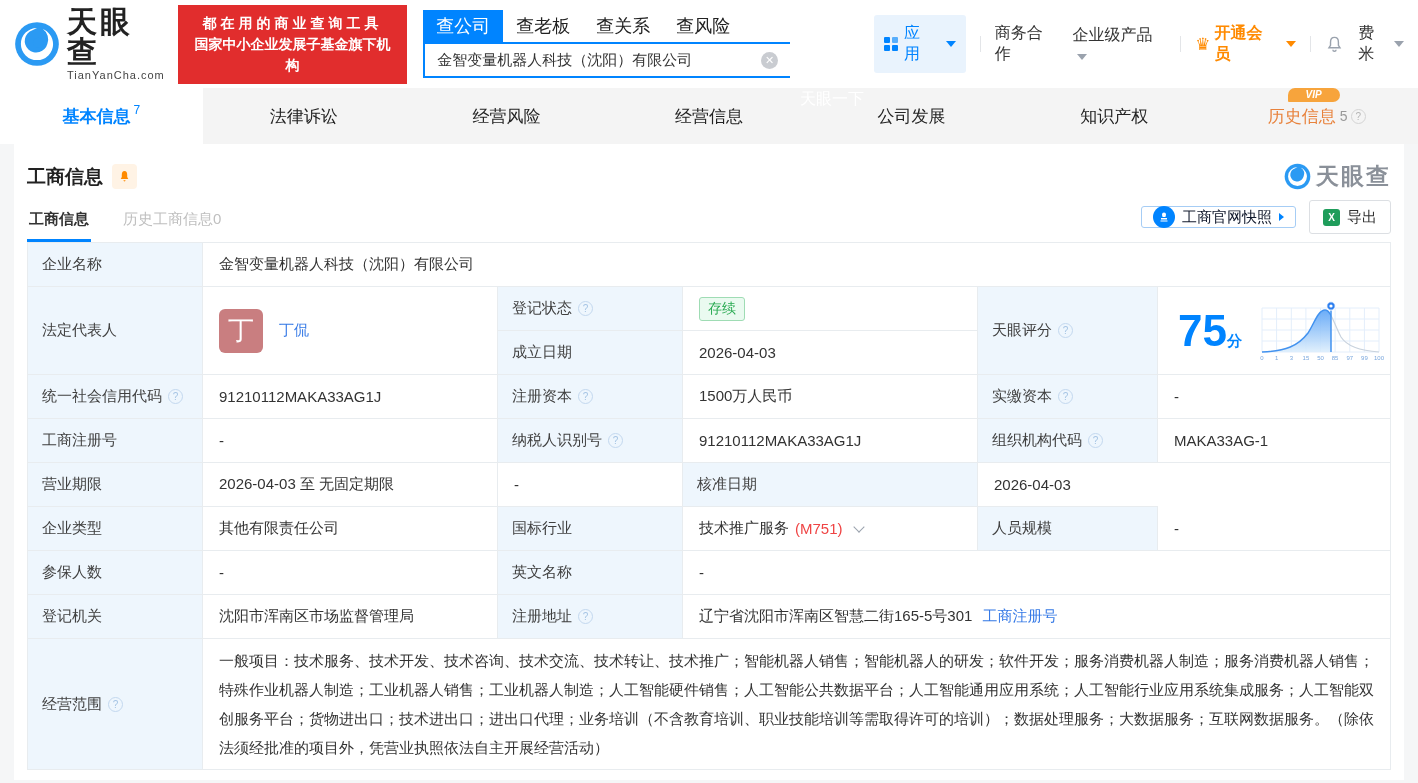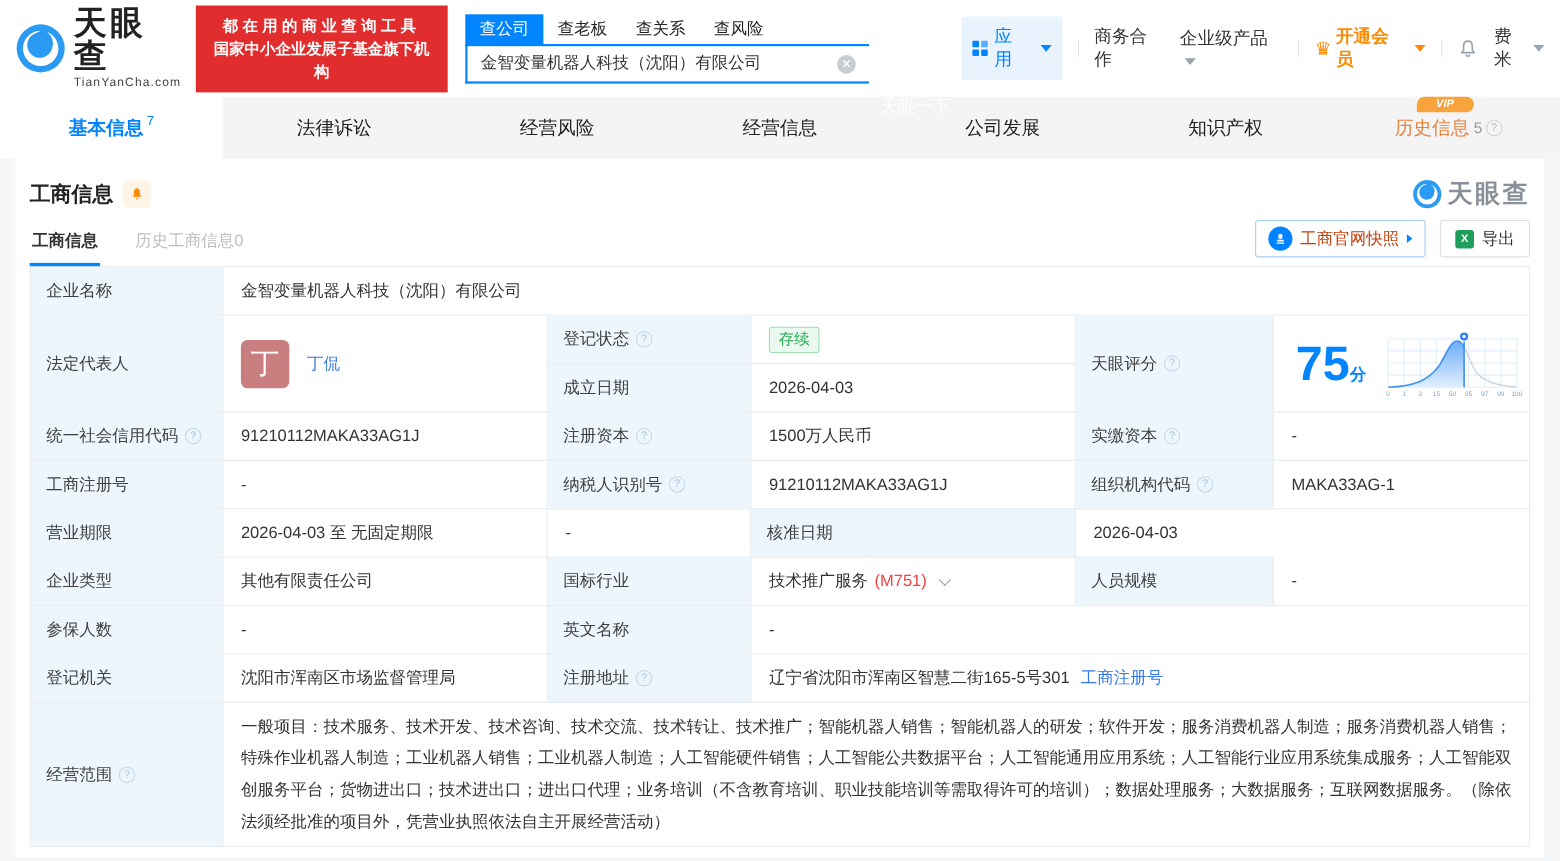--- a/index.html
+++ b/index.html
@@ -11,21 +11,21 @@
   .header { height:88px; background:#fff; display:flex; align-items:center; padding:0 14px; }
   .logo { display:flex; align-items:center; gap:7px; }
   .logo-swirl { width:46px; height:46px; flex:0 0 auto; }
   .logo-texts { display:flex; flex-direction:column; line-height:1; }
   .logo-brand { font-size:30px; font-weight:bold; color:#222; letter-spacing:3px; }
   .logo-domain { font-size:11px; color:#444; font-weight:normal; letter-spacing:1px; margin-top:3px; }
   .promo { background:#e12d2d; color:#fff; margin-left:12px; padding:8px 10px; text-align:center;
            font-size:14px; line-height:21px; font-weight:bold; }
   .promo .l1 { letter-spacing:4px; }
   .search-area { margin-left:16px; width:452px; }
-  .search-tabs { display:flex; font-size:15px; }
+  .search-tabs { display:flex; font-size:18px; }
   .search-tab { padding:4px 13px; color:#222; }
   .search-tab.active { background:#0084ff; color:#fff; }
   .search-row { display:flex; height:36px; position:relative; }
   .search-input { flex:1; border:2px solid #0084ff; border-right:none; padding:0 34px 0 12px;
                   font-size:15px; color:#333; outline:none; font-family:inherit; }
   .clear-btn { position:absolute; right:96px; top:10px; width:17px; height:17px; border-radius:50%;
                background:#c9ccd1; color:#fff; font-size:11px; display:flex; align-items:center; justify-content:center; }
   .clear-btn::after { content:"✕"; }
   .search-btn { width:84px; background:#0084ff; color:#fff; border:none; font-size:16px; font-family:inherit;margin-top:47px; }
   .top-nav { margin-left:auto; display:flex; align-items:center; font-size:16px; color:#333; gap:14px; }
@@ -67,22 +67,22 @@
   .watermark { margin-left:auto; display:flex; align-items:center; gap:5px; }
   .watermark .logo-swirl { width:27px; height:27px; }
   .wm-text { font-size:23px; font-weight:bold; color:#8a9099; letter-spacing:2px; }
 
   .subtab-row { display:flex; align-items:flex-end; padding-bottom:0; }
   .subtab { font-size:15px; color:#333; margin-right:30px; padding:8px 2px 13px; position:relative; }
   .subtab.active { font-weight:bold; }
   .subtab.active::after { content:""; position:absolute; left:0; right:0; bottom:0; height:3px; background:#0084ff; }
   .subtab.muted { color:#bfbfbf; }
   .right-btns { margin-left:auto; display:flex; align-items:center; gap:13px; padding-bottom:8px; }
-  .snapshot-btn { display:flex; align-items:center; gap:7px; border:1px solid #a6cdf5; color:#c2410c;
-                  background:#fff; height:34px; padding:0 11px; border-radius:3px; font-size:15px; font-family:inherit; }
+  .snapshot-btn { display:flex; align-items:center; gap:7px; border:1px solid #a6cdf5; color:#0f172a;
+                  background:#fff; height:22px; padding:0 11px; border-radius:3px; font-size:15px; font-family:inherit; }
   .stamp-circle { width:22px; height:22px; border-radius:50%; background:#0084ff; display:flex; align-items:center; justify-content:center; }
   .tri-r { width:0; height:0; border-top:4px solid transparent; border-bottom:4px solid transparent; border-left:5px solid #0084ff; }
   .export-btn { display:flex; align-items:center; gap:7px; border:1px solid #dcdfe3; color:#333;
                 background:#fff; height:34px; padding:0 13px; border-radius:3px; font-size:15px; font-family:inherit; }
   .xls-ic { width:17px; height:17px; background:#1f9d5b; border-radius:3px; color:#fff; font-size:10px; font-weight:bold;
             display:flex; align-items:center; justify-content:center; }
   .xls-ic::after{ content:"X"; }
 
   
   .biz-table { border:1px solid #e8ecef; font-size:15px; }

